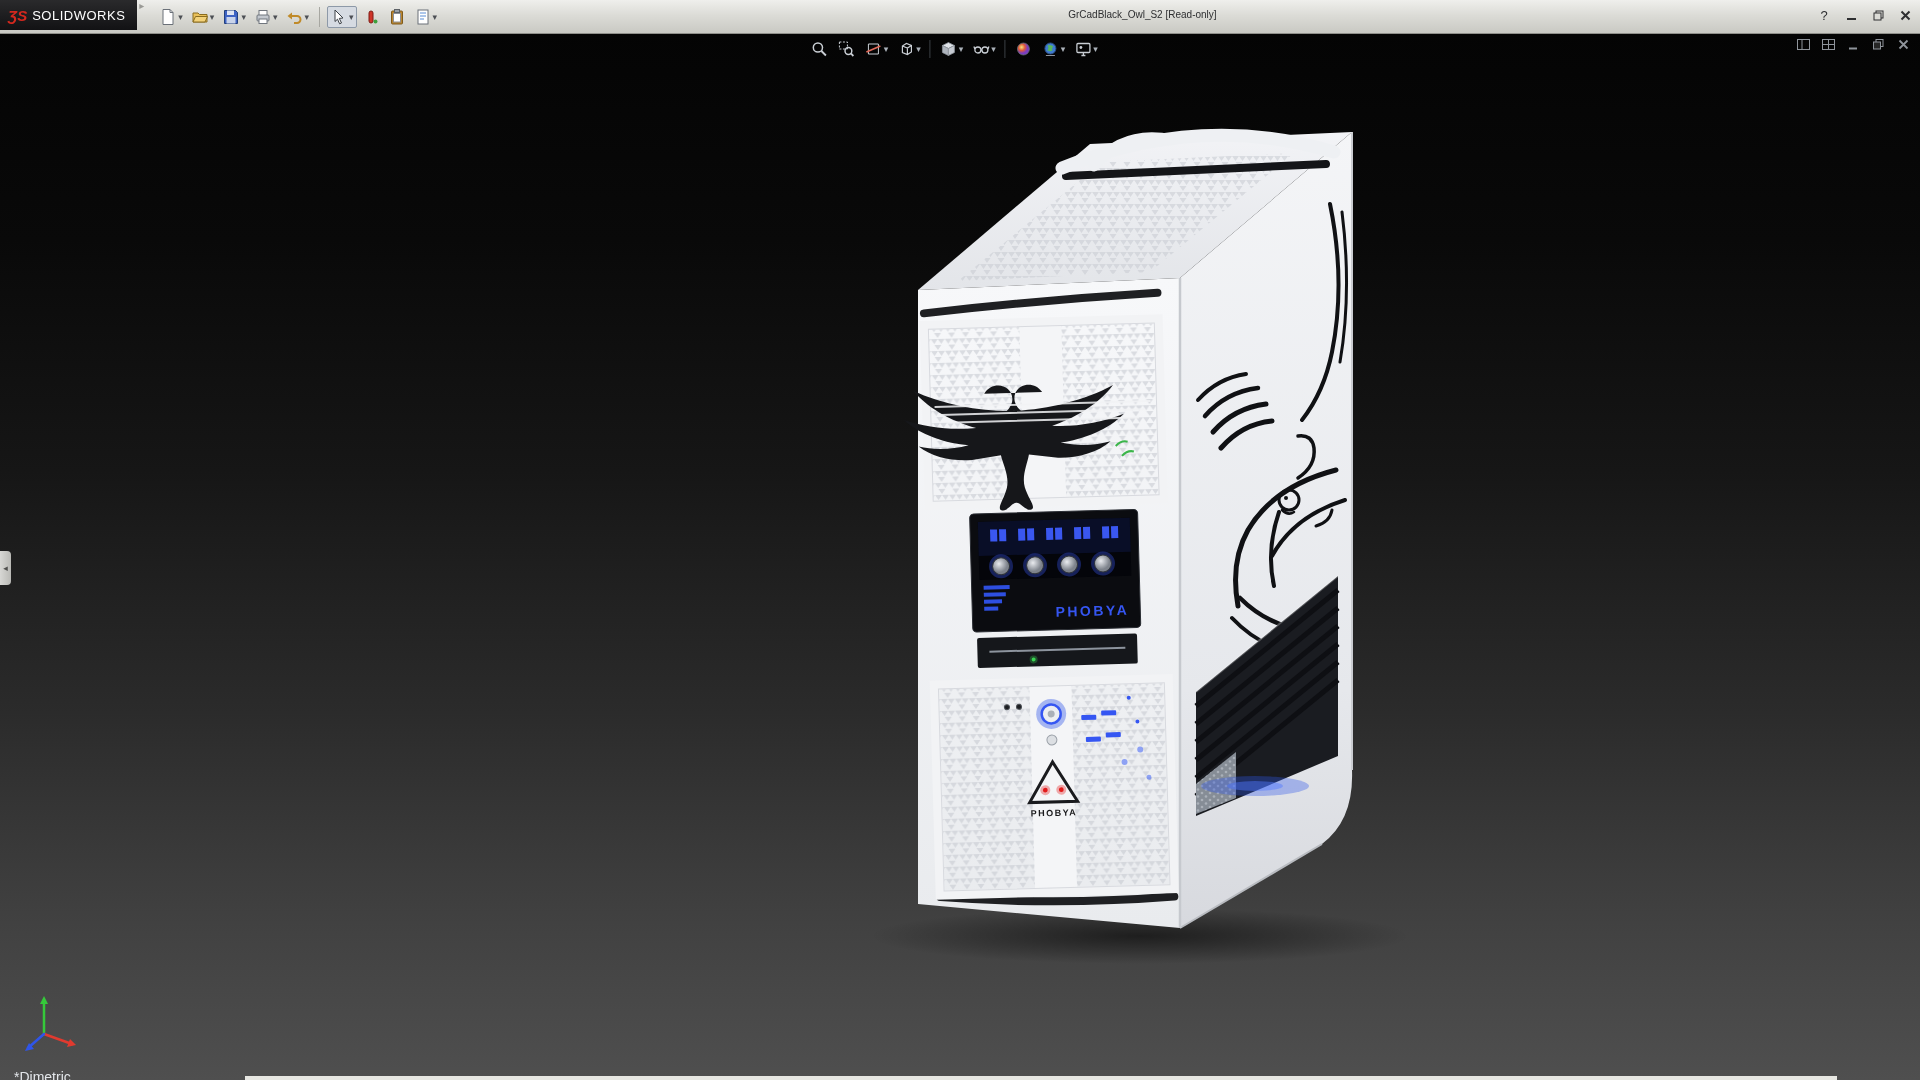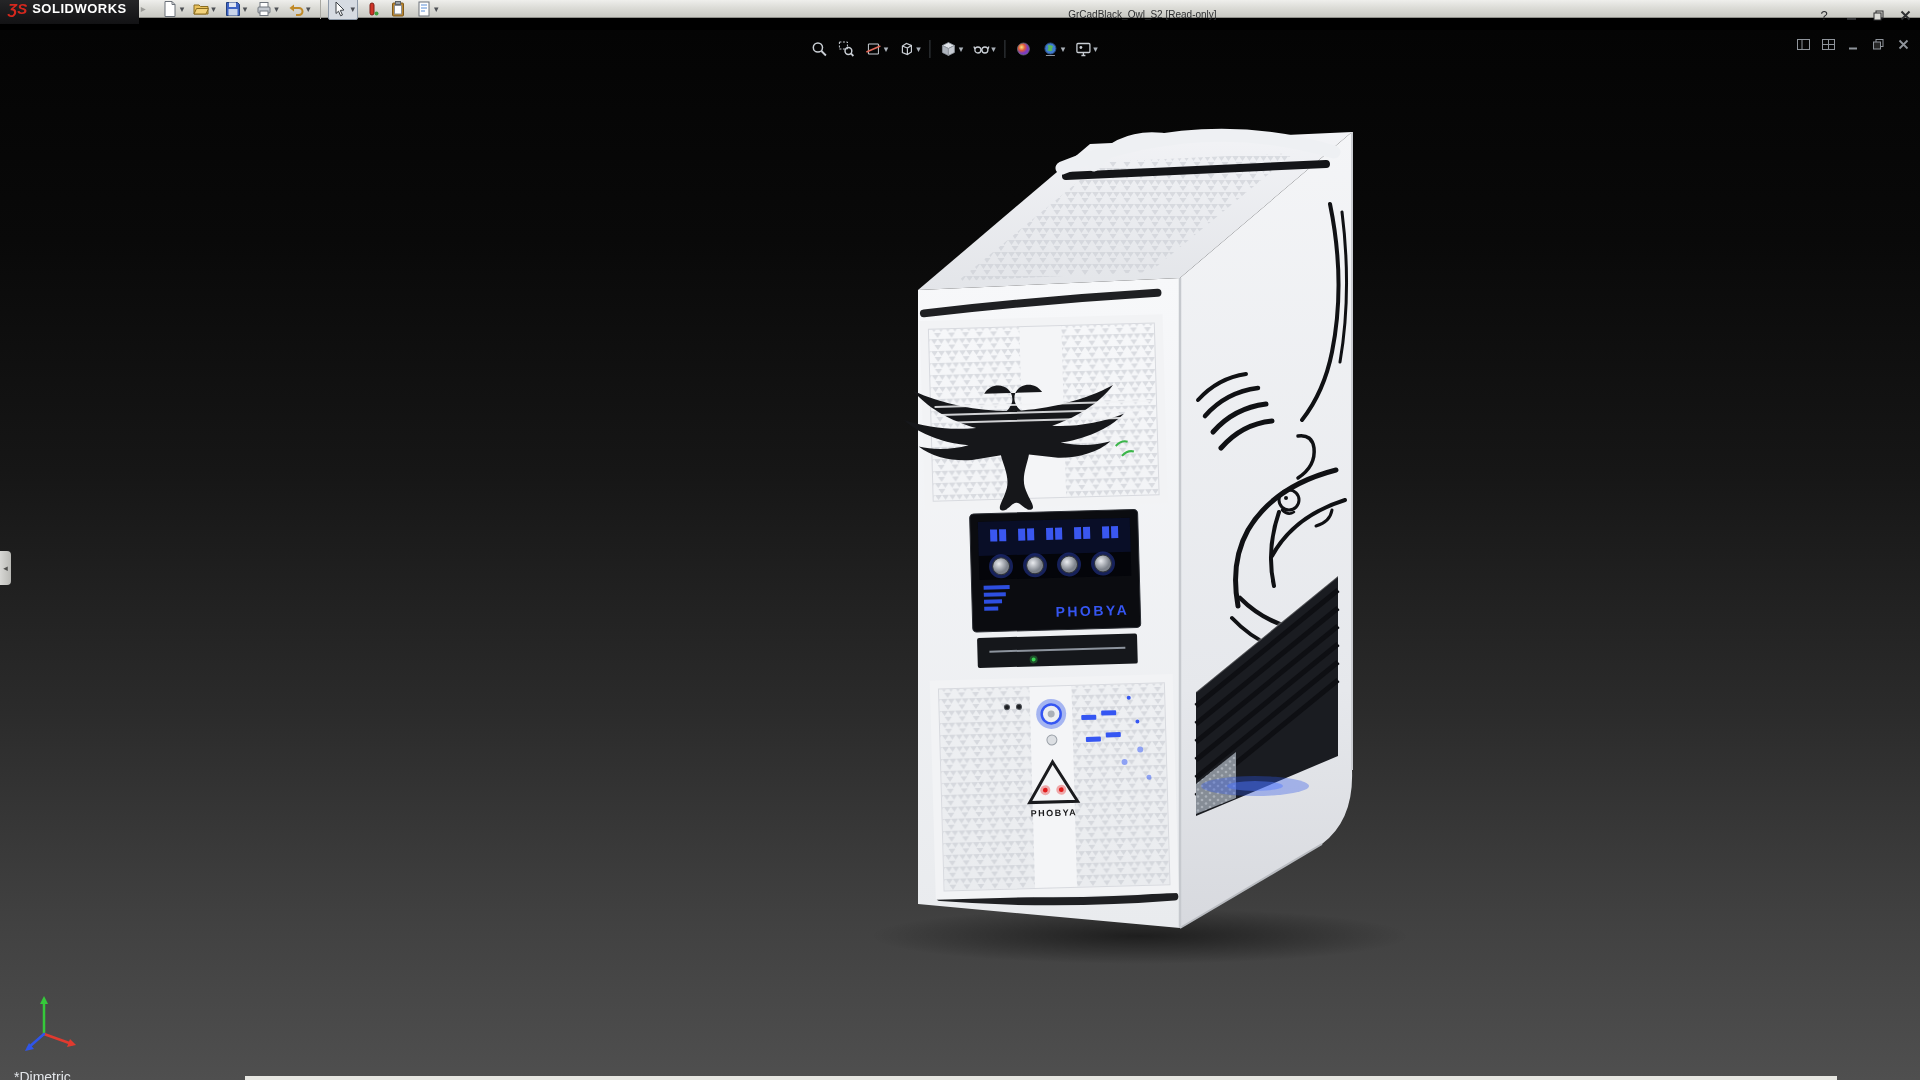--- a/index.html
+++ b/index.html
@@ -1,26 +1,26 @@
 <!DOCTYPE html>
 <html><head>
 <meta charset="utf-8">
 <style>
   * { margin:0; padding:0; box-sizing:border-box; }
   html,body { width:1920px; height:1080px; overflow:hidden; background:#000;
     font-family:"Liberation Sans","DejaVu Sans",sans-serif; }
 
   
-  .titlebar { position:absolute; left:0; top:0; width:1920px; height:18px; z-index:40;
+  .titlebar { position:absolute; left:0; top:0; width:1920px; height:34px; z-index:40;
     background:linear-gradient(180deg,#efefec 0%,#dcdcd7 45%,#c9c9c3 100%);
-    border-bottom:1px solid #8f8f8a; display:flex; align-items:center; }
+    border-bottom:1px solid #8f8f8a; display:flex; }
   .brand { height:30px; display:flex; align-items:center; gap:5px; padding:0 12px 0 8px;
     background:linear-gradient(180deg,#2a2a2c,#121214); }
   .brandmark { color:#d5281e; font-weight:bold; font-style:italic; font-size:15px; }
-  .brandtext { color:#fff; font-weight:bold; font-size:13px; letter-spacing:0.5px; }
+  .brandtext { color:#fff; font-weight:normal; font-size:13px; letter-spacing:0.5px; }
   .brand-expand { color:#9a9a96; font-size:10px; margin:0 6px 0 2px; cursor:pointer; }
   .maintools { display:flex; align-items:center; gap:2px; margin-left:6px; }
   .tbtn { display:flex; align-items:center; border:1px solid transparent; border-radius:2px;
     padding:1px 2px; background:transparent; cursor:pointer; }
   .tbtn.pressed { background:#d6dbe2; border-color:#8d99a8; }
   .tbtn svg { display:block; }
   .caret { font-size:9px; color:#4c4f54; margin-left:1px; }
   .tsep { width:1px; height:20px; background:#a7a7a1; margin:0 5px; }
   .title { position:absolute; left:59.5%; transform:translateX(-50%); top:0; height:30px;
     line-height:30px; font-size:10px; color:#2e2f31; white-space:nowrap; }

